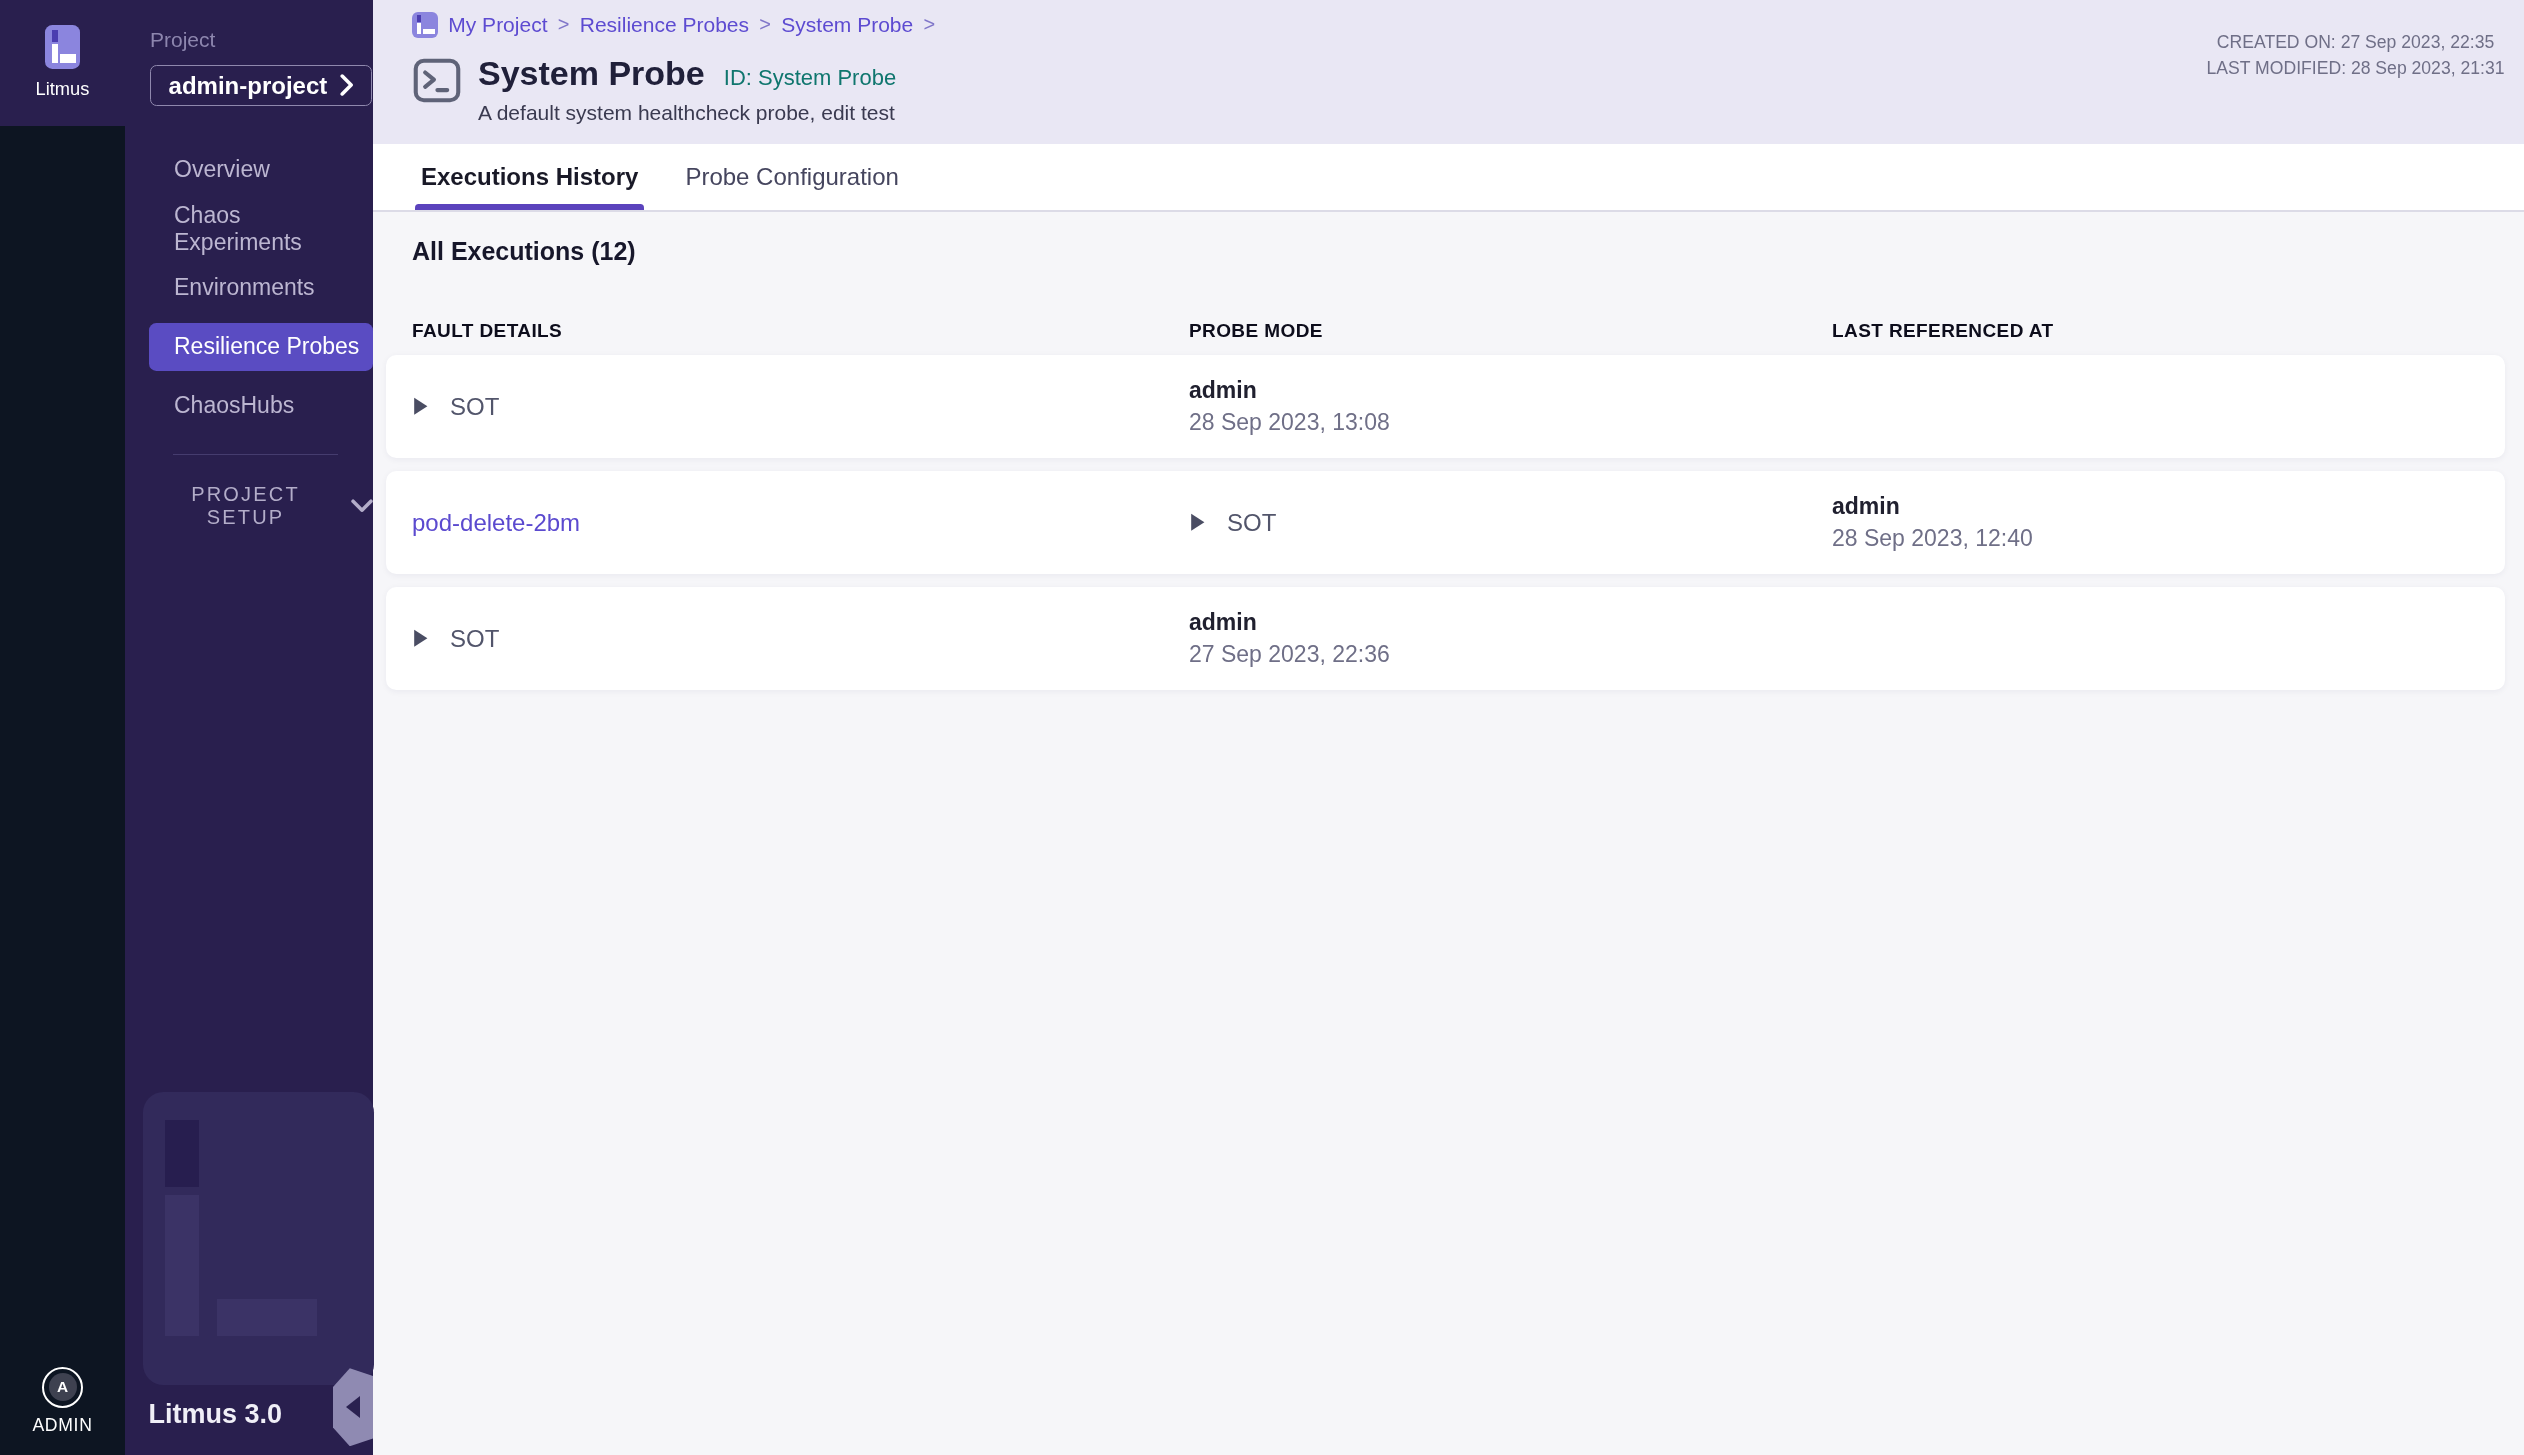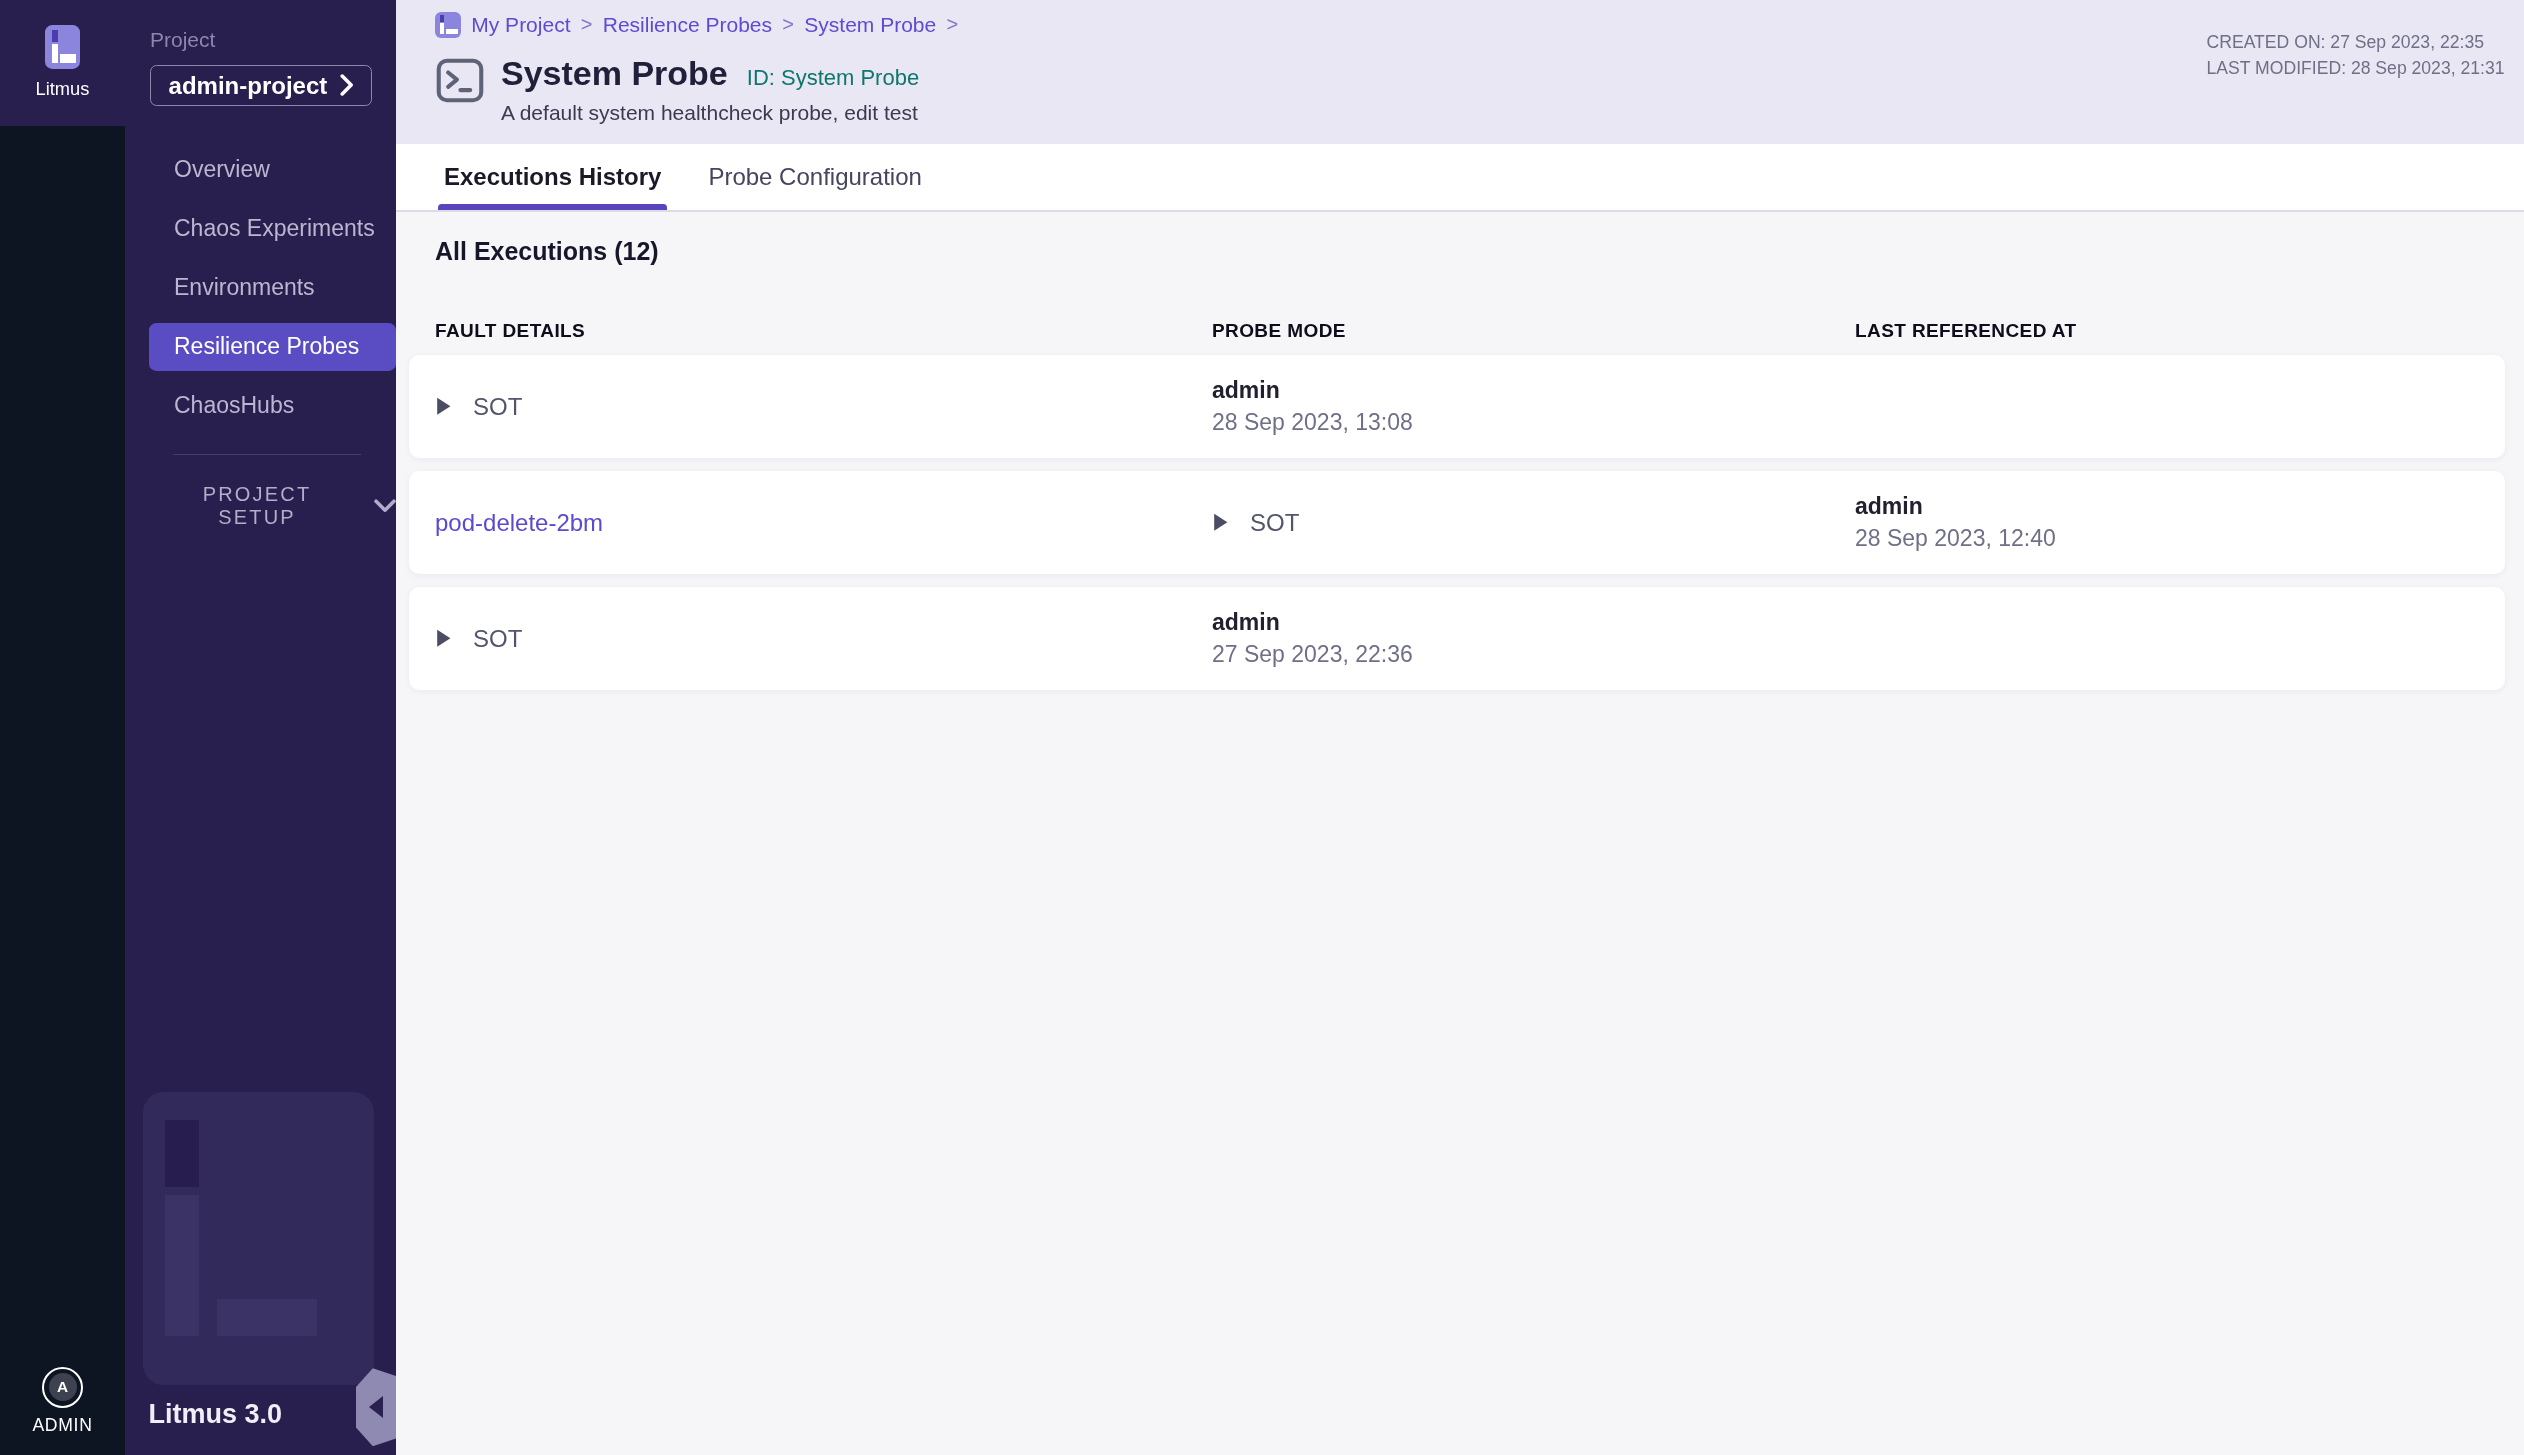--- a/index.html
+++ b/index.html
@@ -18,21 +18,21 @@
   .logo-chip .l-dark { position:absolute; left:19%; top:12%; width:17%; height:26%; background:#4B3DB0; }
   .logo-chip .l-vbar { position:absolute; left:19%; top:44%; width:17%; height:42%; background:#FFFFFF; }
   .logo-chip .l-hbar { position:absolute; left:44%; top:66%; width:44%; height:20%; background:#FFFFFF; }
   .rail-brand { margin-top:8.8px; color:#FFFFFF; font-size:18.3px; }
   .rail-bottom { position:absolute; left:0; right:0; bottom:19px; display:flex; flex-direction:column; align-items:center; }
   .avatar { width:41px; height:41px; border-radius:50%; border:2.9px solid #FFFFFF; display:flex; align-items:center; justify-content:center; background:transparent; }
   .avatar-inner { width:28px; height:28px; border-radius:50%; background:#3E4150; color:#FFFFFF; font-size:15.4px; font-weight:bold; display:flex; align-items:center; justify-content:center; }
   .rail-user { margin-top:7.3px; color:#FFFFFF; font-size:17.6px; letter-spacing:0.7px; }
 
   
-  .sidebar { position:relative; width:271px; flex:none; background:#291F4E; }
+  .sidebar { position:relative; width:248px; flex:none; background:#291F4E; }
   .project-label { margin:28px 0 0 25px; color:#8D86AE; font-size:21px; }
   .project-select { margin:13px 0 0 25px; width:222px; height:41px; border:1.5px solid #8F88AD; border-radius:6.6px;
     background:transparent; display:flex; align-items:center; justify-content:space-between; padding:0 17.6px; cursor:pointer; }
   .project-select .pname { color:#FFFFFF; font-size:24px; font-weight:bold; }
   .nav { list-style:none; margin-top:34px; }
   .nav-item { height:59px; display:flex; align-items:center; padding-left:49px; color:#BCB6D1; font-size:23px; cursor:pointer; }
   .nav-item.active { margin-left:24px; padding-left:25px; background:#5A4CC2; border-radius:7.3px; color:#FFFFFF; height:48px; margin-top:5.9px; margin-bottom:5.1px; }
   .side-divider { border:none; border-top:1.5px solid #453C6E; margin:19px 35px 0 48px; }
   .project-setup { margin-top:28px; padding-left:49px; display:flex; align-items:center; gap:34px; background:none; border:none;
     color:#B3ADC9; font-size:20px; letter-spacing:2.2px; cursor:pointer; font-family:inherit; }
@@ -52,21 +52,21 @@
   .breadcrumb { display:flex; align-items:center; gap:10.3px; padding-top:11.7px; font-size:21px; }
   .crumb-chip { width:26px; height:26px; border-radius:5.9px; }
   .crumb-link { color:#5D4BD1; cursor:pointer; text-decoration:none; }
   .crumb-sep { color:#8177C9; font-size:20px; }
   .title-row { display:flex; margin-top:16px; align-items:flex-start; gap:16px; }
   .probe-icon { margin-top:2.9px; flex:none; }
   .title-line { display:flex; align-items:baseline; gap:19px; }
   .page-title { font-size:34px; font-weight:bold; color:#20203A; }
   .page-id { font-size:22px; color:#0f766e; }
   .page-desc { margin-top:8.8px; font-size:21px; color:#3A3A50; }
-  .header-meta { position:absolute; right:20.5px; top:29px; text-align:left; font-size:17.6px; color:#6F6F87; line-height:26px; }
+  .header-meta { position:absolute; right:20.5px; top:29px; text-align:center; font-size:17.6px; color:#6F6F87; line-height:26px; }
 
   .tabbar { background:#FFFFFF; border-bottom:2.2px solid #DCDBE7; padding-left:48px; display:flex; gap:47px; height:68px; flex:none; }
   .tab { position:relative; display:flex; align-items:center; font-size:24px; color:#45455E; cursor:pointer; }
   .tab.active { font-weight:bold; color:#191927; }
   .tab.active::after { content:""; position:absolute; left:-5.9px; right:-5.9px; bottom:0; height:5.9px; background:#5B43BD; border-radius:3.7px 3.7px 0 0; }
 
   .content { flex:1; background:#F6F6F9; padding:0 20.5px 0 13px; }
   .exec-heading { margin:25px 0 0 26px; font-size:25px; font-weight:bold; color:#17172B; }
   .grid-cols { display:grid; grid-template-columns:777px 643px 1fr; align-items:center; }
   .thead { padding-left:26px; margin-top:54px; font-size:19px; font-weight:bold; color:#0D0D1C; letter-spacing:0.4px; }

